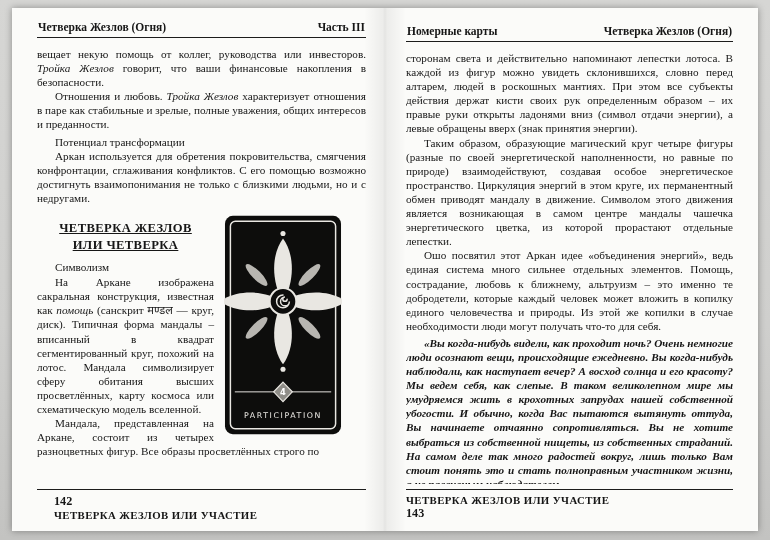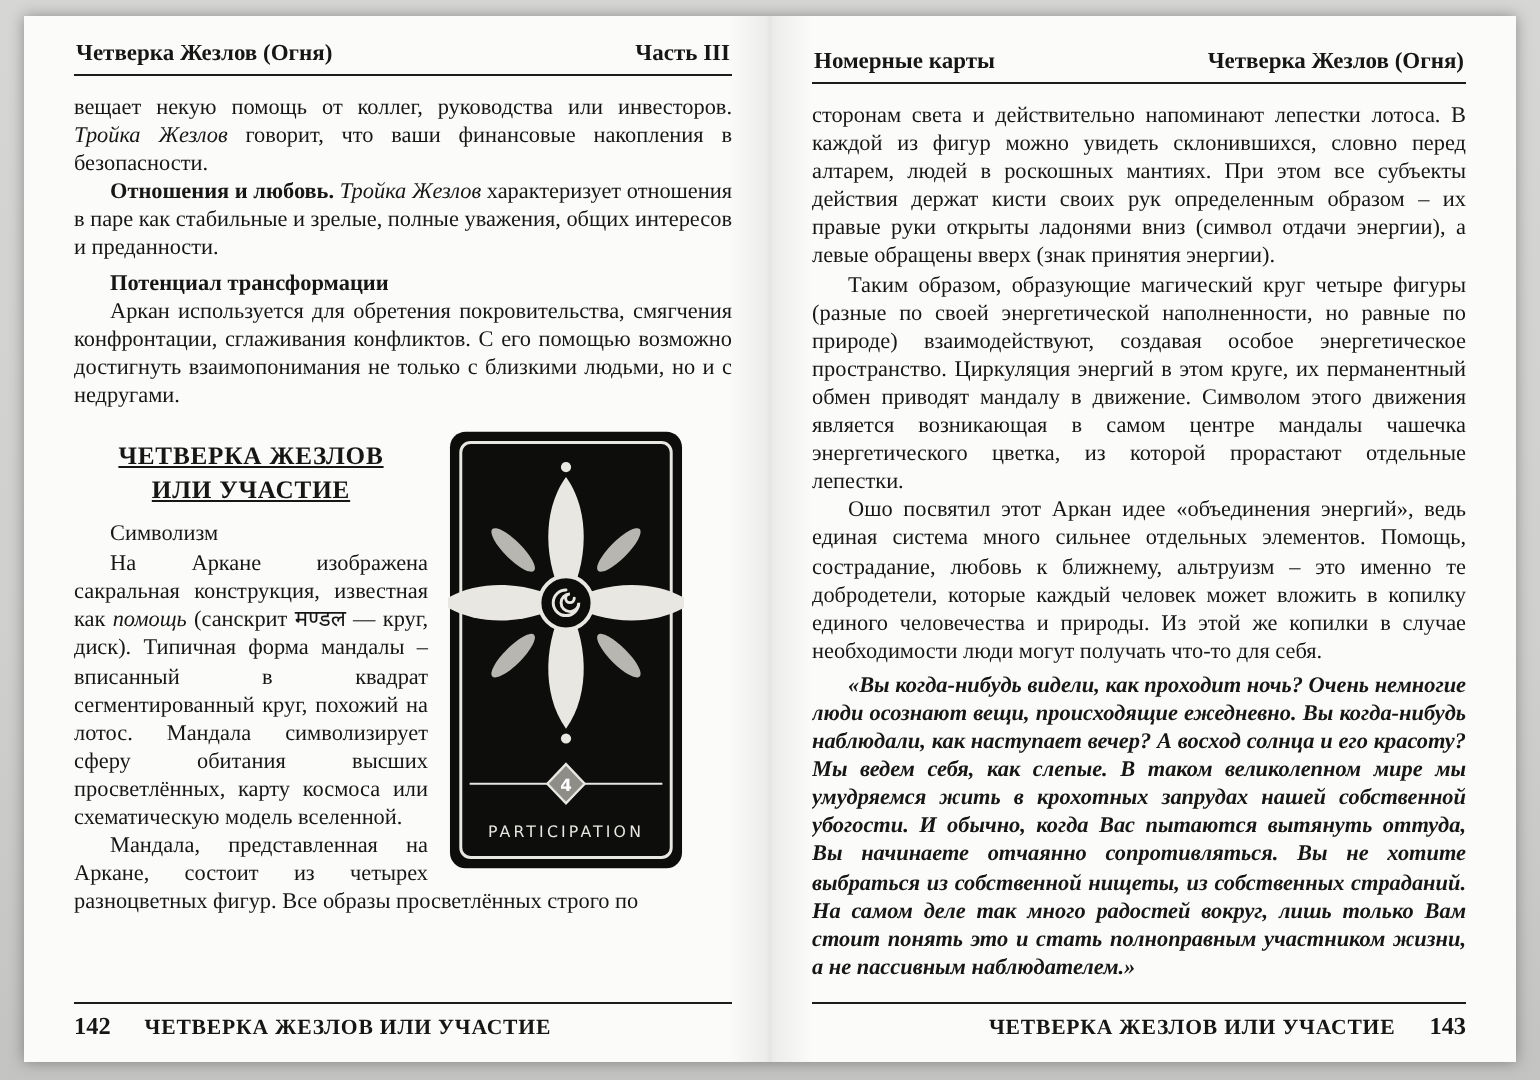--- a/index.html
+++ b/index.html
@@ -40,42 +40,42 @@
     border-bottom:1.3px solid #1c1c1c;
   }
   .body-text {
     flex:1 1 auto; overflow:hidden;
     font-size:11.2px; line-height:14.1px;
     text-align:justify;
     margin-top:9px;
   }
   .body-text p { text-align:justify; }
   .indent { text-indent:18px; }
-  .bold { font-weight:bold; }
+  .bold { font-weight:normal; }
   .italic { font-style:italic; }
-  .para-heading { font-weight:bold; text-indent:18px; margin-top:3px; }
+  .para-heading { font-weight:normal; text-indent:18px; margin-top:3px; }
   .section-title {
     text-align:center; font-weight:bold;
     font-size:12.6px; line-height:16.5px; letter-spacing:.4px;
     margin:15px 0 7px 0;
     text-decoration:underline;
   }
   .sub-heading { font-weight:normal; text-indent:18px; margin-bottom:1px; }
   .quote { font-style:italic; font-weight:bold; margin-top:3px; }
   .card-wrap {
     float:right;
     width:118px; height:224px;
     margin:8px 24px 5px 10px;
   }
   .card-wrap svg { display:block; width:100%; height:100%; }
   .page-footer {
     display:flex; align-items:baseline;
     font-weight:bold; font-size:10.8px; letter-spacing:.4px;
     border-top:1.3px solid #1c1c1c;
-    padding-top:4px; margin-top:5px;
+    padding-top:4px; margin-top:5px;flex-direction:column;
   }
   .page-footer .pageno { font-size:12.2px; letter-spacing:0; }
   .page-footer.fleft .ftitle { margin-left:17px; }
   .page-footer.fright { justify-content:flex-end; }
   .page-footer.fright .ftitle { margin-right:17px; }
 </style>
 </head>
 <body>
 
 <div class="scan">
@@ -115,21 +115,21 @@
             </g>
             <line x1="11" y1="180" x2="109" y2="180" stroke="#e9e7e2" stroke-width="1"></line>
             <path d="M60 170 L69.5 180 L60 190 L50.5 180 Z" fill="#8f8d88" stroke="#e9e7e2" stroke-width="1.2"></path>
             <text x="60" y="183.5" font-size="8.5" font-weight="bold" fill="#ffffff" text-anchor="middle" font-family="'DejaVu Sans',sans-serif">4</text>
             <text x="60" y="207" font-size="8" letter-spacing="1.6" fill="#e9e7e2" text-anchor="middle" font-family="'DejaVu Sans',sans-serif">PARTICIPATION</text>
           </svg>
         </div>
 
         <div class="section-title">
           <div>ЧЕТВЕРКА ЖЕЗЛОВ</div>
-          <div>ИЛИ УЧАСТИЕ</div>
+          <div>ИЛИ ЧЕТВЕРКА</div>
         </div>
         <p class="sub-heading">Символизм</p>
         <p class="indent"><span>На Аркане изображена сакральная конструкция, известная как </span><span class="italic">помощь</span><span> (санскрит मण्डल — круг, диск). Типичная форма мандалы – вписанный в квадрат сегментированный круг, похожий на лотос. Мандала символизирует сферу обитания высших просветлённых, карту космоса или схематическую модель вселенной.</span></p>
         <p class="indent">Мандала, представленная на Аркане, состоит из четырех разноцветных фигур. Все образы просветлённых строго по</p>
       </div>
       <div class="page-footer fleft">
         <span class="pageno">142</span>
         <span class="ftitle">ЧЕТВЕРКА ЖЕЗЛОВ ИЛИ УЧАСТИЕ</span>
       </div>
     </div>

